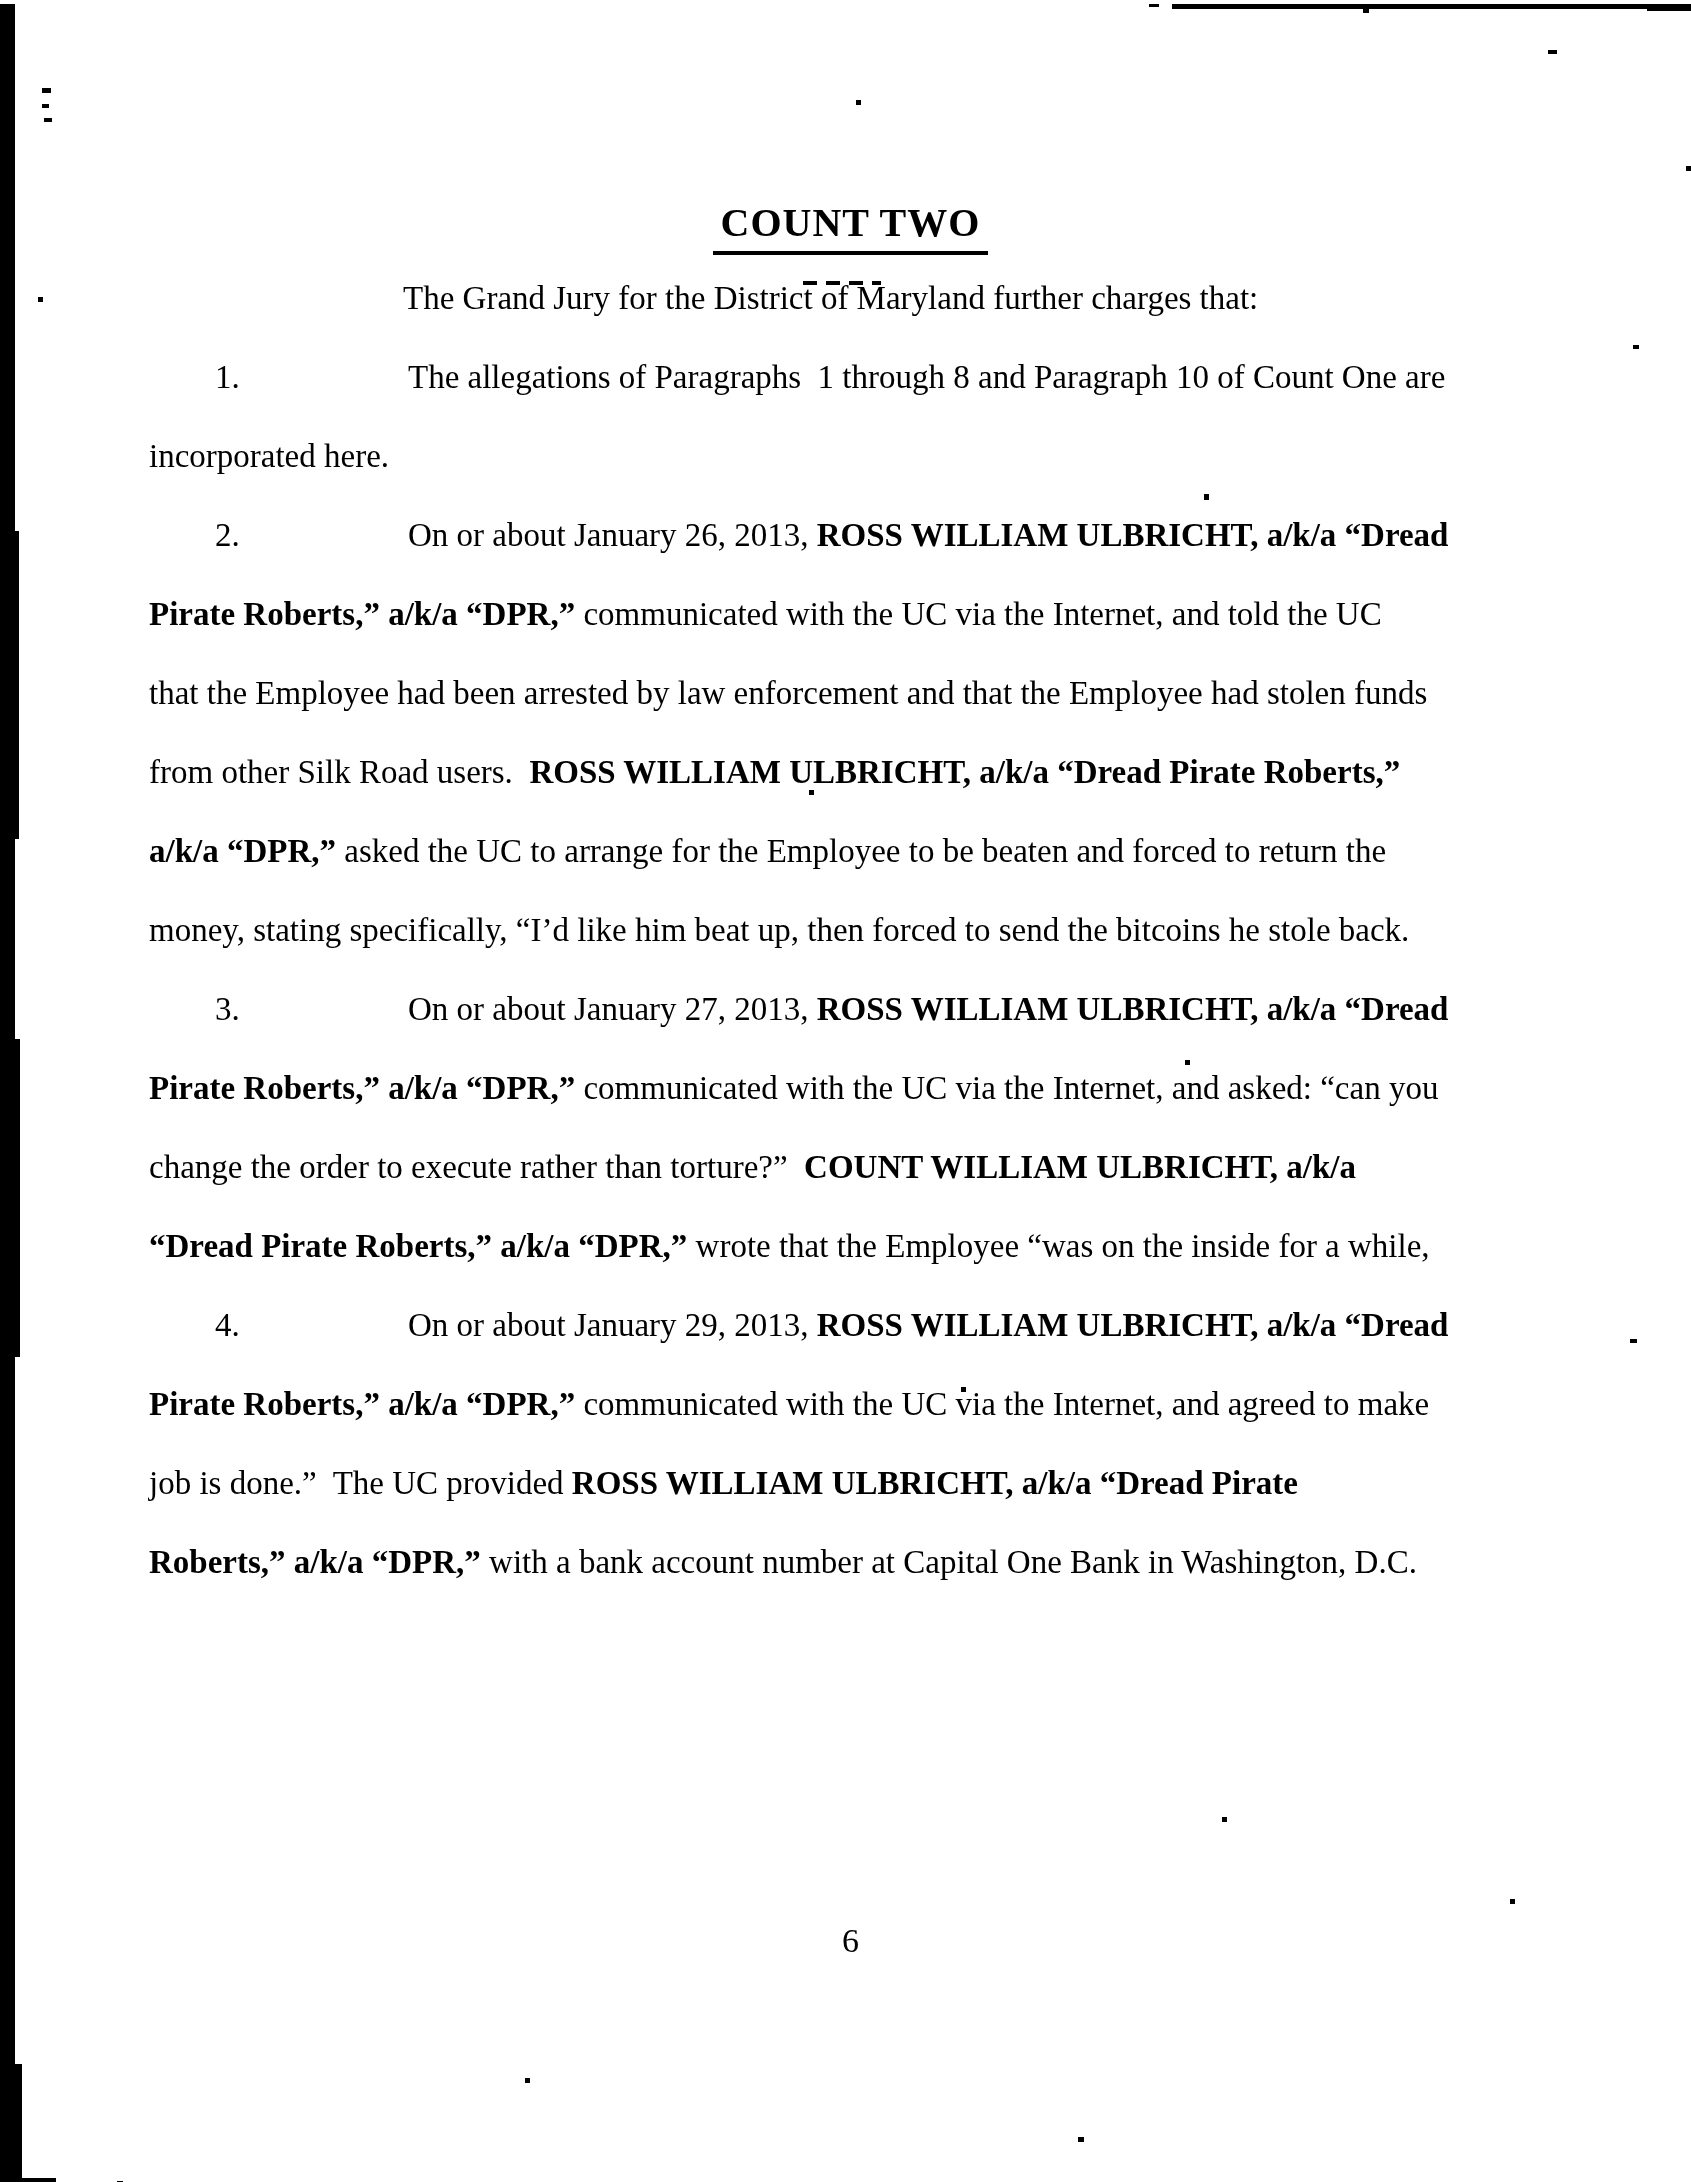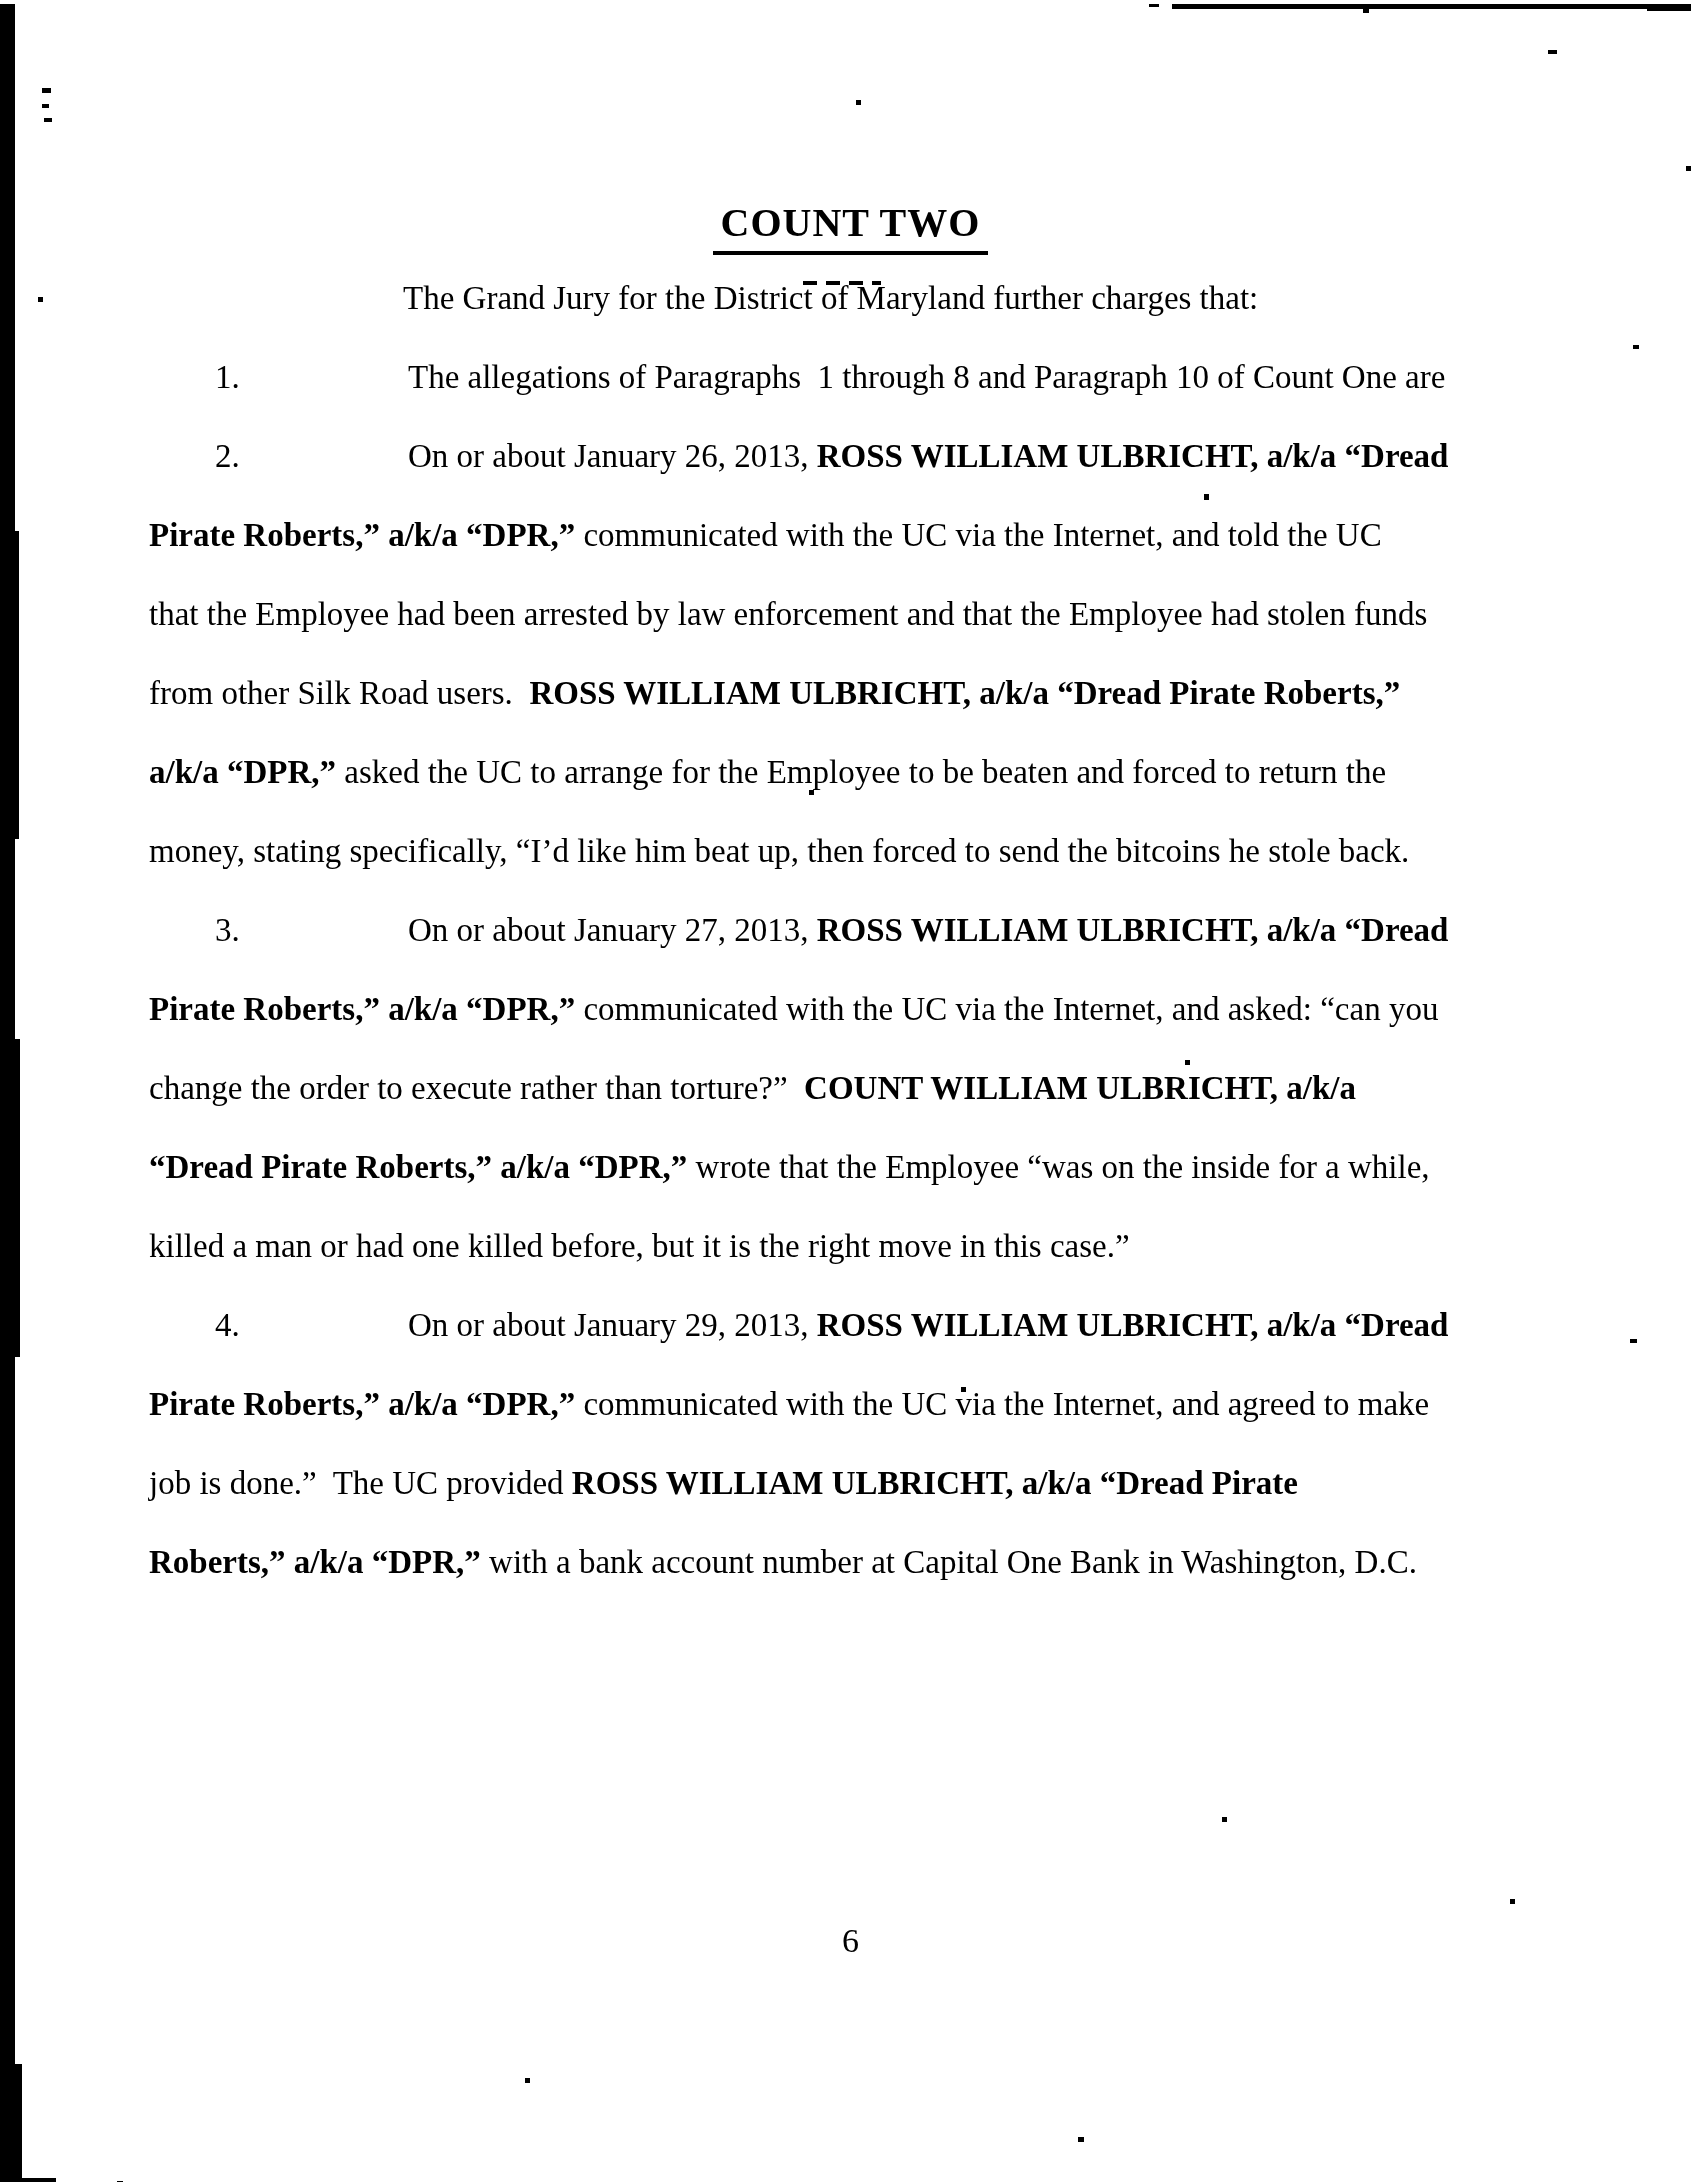--- a/index.html
+++ b/index.html
@@ -107,31 +107,31 @@
   <div class="art" id="speck-15"></div>
 
   <div class="title-wrap">
     <span class="title">COUNT TWO</span>
   </div>
   <div class="title-underline-artifact"></div>
 
   <div id="doc-body">
       <div class="line intro"><span class="seg">The Grand Jury for the District of Maryland further charges that:</span></div>
       <div class="line"><span class="pnum">1.</span><span class="seg">The allegations of Paragraphs  1 through 8 and Paragraph 10 of Count One are</span></div>
+      <div class="line"><span class="seg">incorporated here.</span></div>
       <div class="line"><span class="pnum">2.</span><span class="seg">On or about January 26, 2013, </span><span class="seg b">ROSS WILLIAM ULBRICHT, a/k/a “Dread</span></div>
       <div class="line"><span class="seg b">Pirate Roberts,” a/k/a “DPR,”</span><span class="seg"> communicated with the UC via the Internet, and told the UC</span></div>
       <div class="line"><span class="seg">that the Employee had been arrested by law enforcement and that the Employee had stolen funds</span></div>
       <div class="line"><span class="seg">from other Silk Road users.  </span><span class="seg b">ROSS WILLIAM ULBRICHT, a/k/a “Dread Pirate Roberts,”</span></div>
       <div class="line"><span class="seg b">a/k/a “DPR,”</span><span class="seg"> asked the UC to arrange for the Employee to be beaten and forced to return the</span></div>
       <div class="line"><span class="seg">money, stating specifically, “I’d like him beat up, then forced to send the bitcoins he stole back.</span></div>
       <div class="line"><span class="pnum">3.</span><span class="seg">On or about January 27, 2013, </span><span class="seg b">ROSS WILLIAM ULBRICHT, a/k/a “Dread</span></div>
       <div class="line"><span class="seg b">Pirate Roberts,” a/k/a “DPR,”</span><span class="seg"> communicated with the UC via the Internet, and asked: “can you</span></div>
       <div class="line"><span class="seg">change the order to execute rather than torture?”  </span><span class="seg b">COUNT WILLIAM ULBRICHT, a/k/a</span></div>
       <div class="line"><span class="seg b">“Dread Pirate Roberts,” a/k/a “DPR,”</span><span class="seg"> wrote that the Employee “was on the inside for a while,</span></div>
-      <div class="line"><span class="seg">killed a man or had one killed before, but it is the right move in this case.”</span></div>
       <div class="line"><span class="pnum">4.</span><span class="seg">On or about January 29, 2013, </span><span class="seg b">ROSS WILLIAM ULBRICHT, a/k/a “Dread</span></div>
       <div class="line"><span class="seg b">Pirate Roberts,” a/k/a “DPR,”</span><span class="seg"> communicated with the UC via the Internet, and agreed to make</span></div>
       <div class="line"><span class="seg">job is done.”  The UC provided </span><span class="seg b">ROSS WILLIAM ULBRICHT, a/k/a “Dread Pirate</span></div>
       <div class="line"><span class="seg b">Roberts,” a/k/a “DPR,”</span><span class="seg"> with a bank account number at Capital One Bank in Washington, D.C.</span></div>
     </div>
 
   <div class="page-number">6</div>
 </div>
 
 

